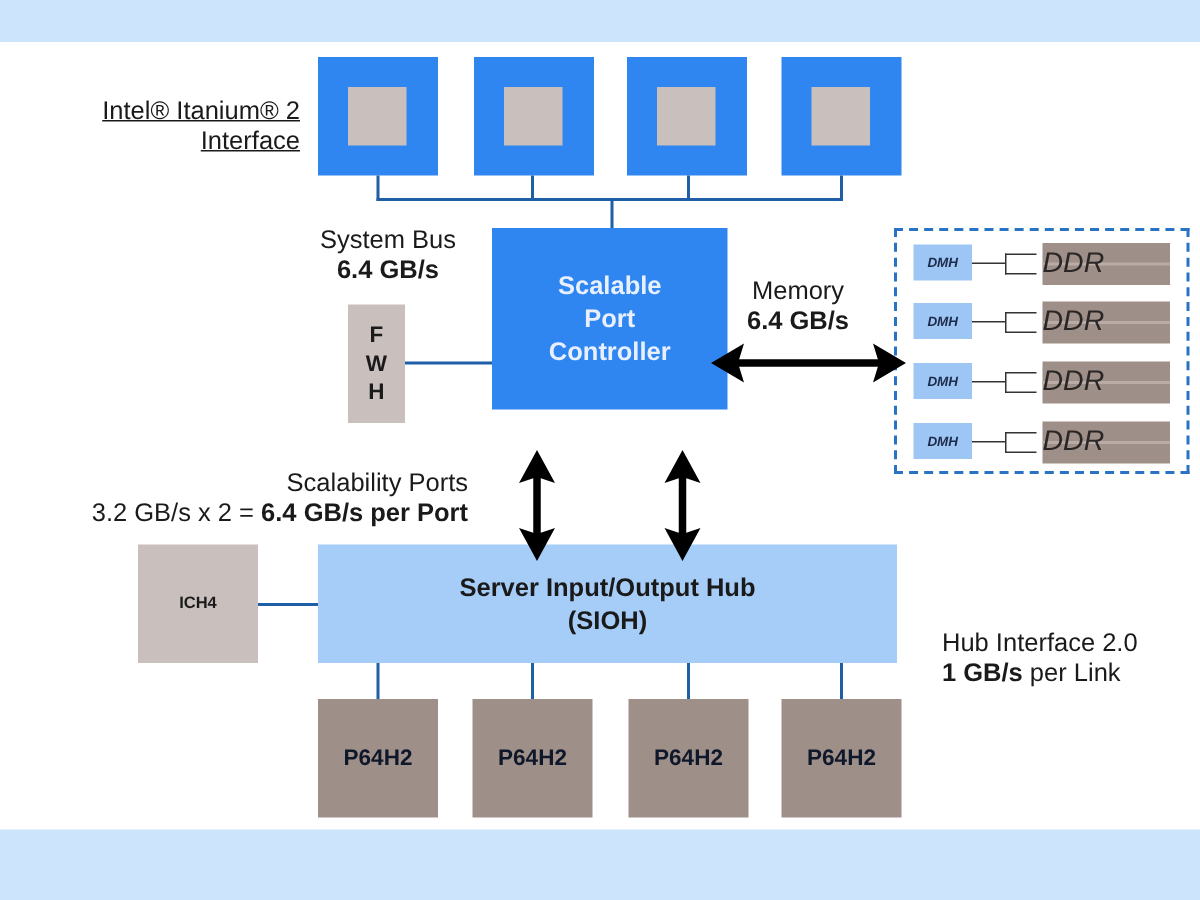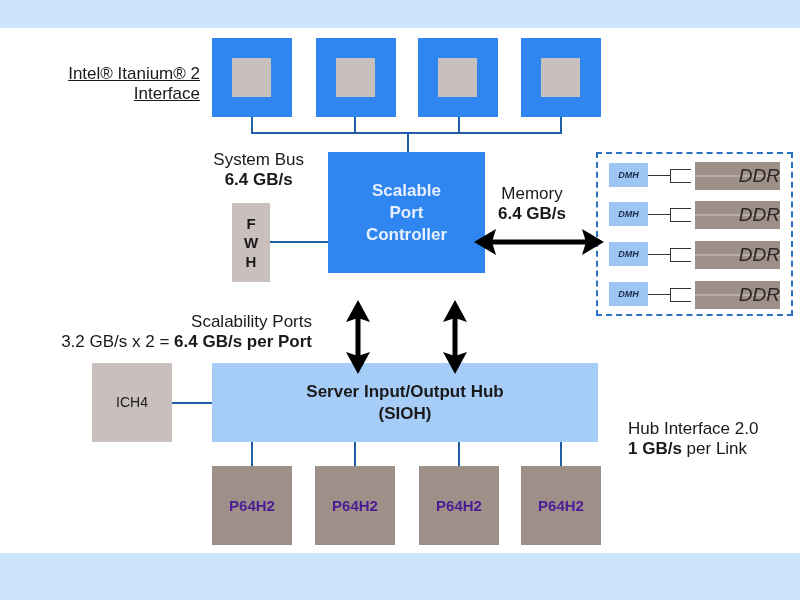--- a/index.html
+++ b/index.html
@@ -16,32 +16,32 @@
          color:#e8f0ff; font-weight:bold; font-size:17px; line-height:22px; text-align:center;
          display:flex; flex-direction:column; justify-content:center; }
   .fwh { position:absolute; left:232px; top:203px; width:38px; height:79px; background:#c9bfbd;
          font-weight:bold; font-size:15px; line-height:19px; text-align:center;
          display:flex; flex-direction:column; justify-content:center; }
   .membox { position:absolute; left:596px; top:152px; width:193px; height:160px;
             border:2px dashed #2a72c4; }
   .dmh { position:absolute; width:39px; height:24px; background:#9ec6f4; font-size:9px;
          font-style:italic; font-weight:bold; color:#1d2b4a; text-align:center; line-height:24px; }
   .ddr { position:absolute; width:85px; height:28px; background:#9e8f88; color:#2a2626;
-         font-style:italic; font-size:19px; text-align:right; line-height:28px; }
+         font-style:italic; font-size:19px; text-align:left; line-height:28px; }
   .ddr::before { content:""; position:absolute; left:0; right:0; top:13px; height:2px; background:#b9aca6; }
   .ddr span { position:relative; }
   .wire { position:absolute; height:1px; background:#333; }
   .bracket { position:absolute; width:20px; height:12px; border:1px solid #333; border-right:none; background:#fff; }
   .sioh { position:absolute; left:212px; top:363px; width:386px; height:79px; background:#a6cdf8;
           font-weight:bold; font-size:17px; line-height:22px; text-align:center;
           display:flex; flex-direction:column; justify-content:center; color:#1a1a1a; }
   .ich { position:absolute; left:92px; top:363px; width:80px; height:79px; background:#c9bfbd;
-         font-weight:normal; font-size:14px; text-align:center; line-height:79px; }
+         font-weight:bold; font-size:11px; text-align:center; line-height:79px; }
   .p64 { position:absolute; top:466px; width:80px; height:79px; background:#9e8f88;
-         font-weight:bold; font-size:15px; text-align:center; line-height:79px; color:#4c1d95; }
+         font-weight:bold; font-size:15px; text-align:center; line-height:79px; color:#0f172a; }
   svg.arrows { position:absolute; left:0; top:0; }
 </style>
 </head>
 <body>
 
 <div class="band" style="top:0;height:28px;"></div>
 <div class="band" style="top:553px;height:47px;"></div>
 
 <div class="label" style="right:600px;top:64px;text-decoration:underline;">
   <div>Intel® Itanium® 2</div>

